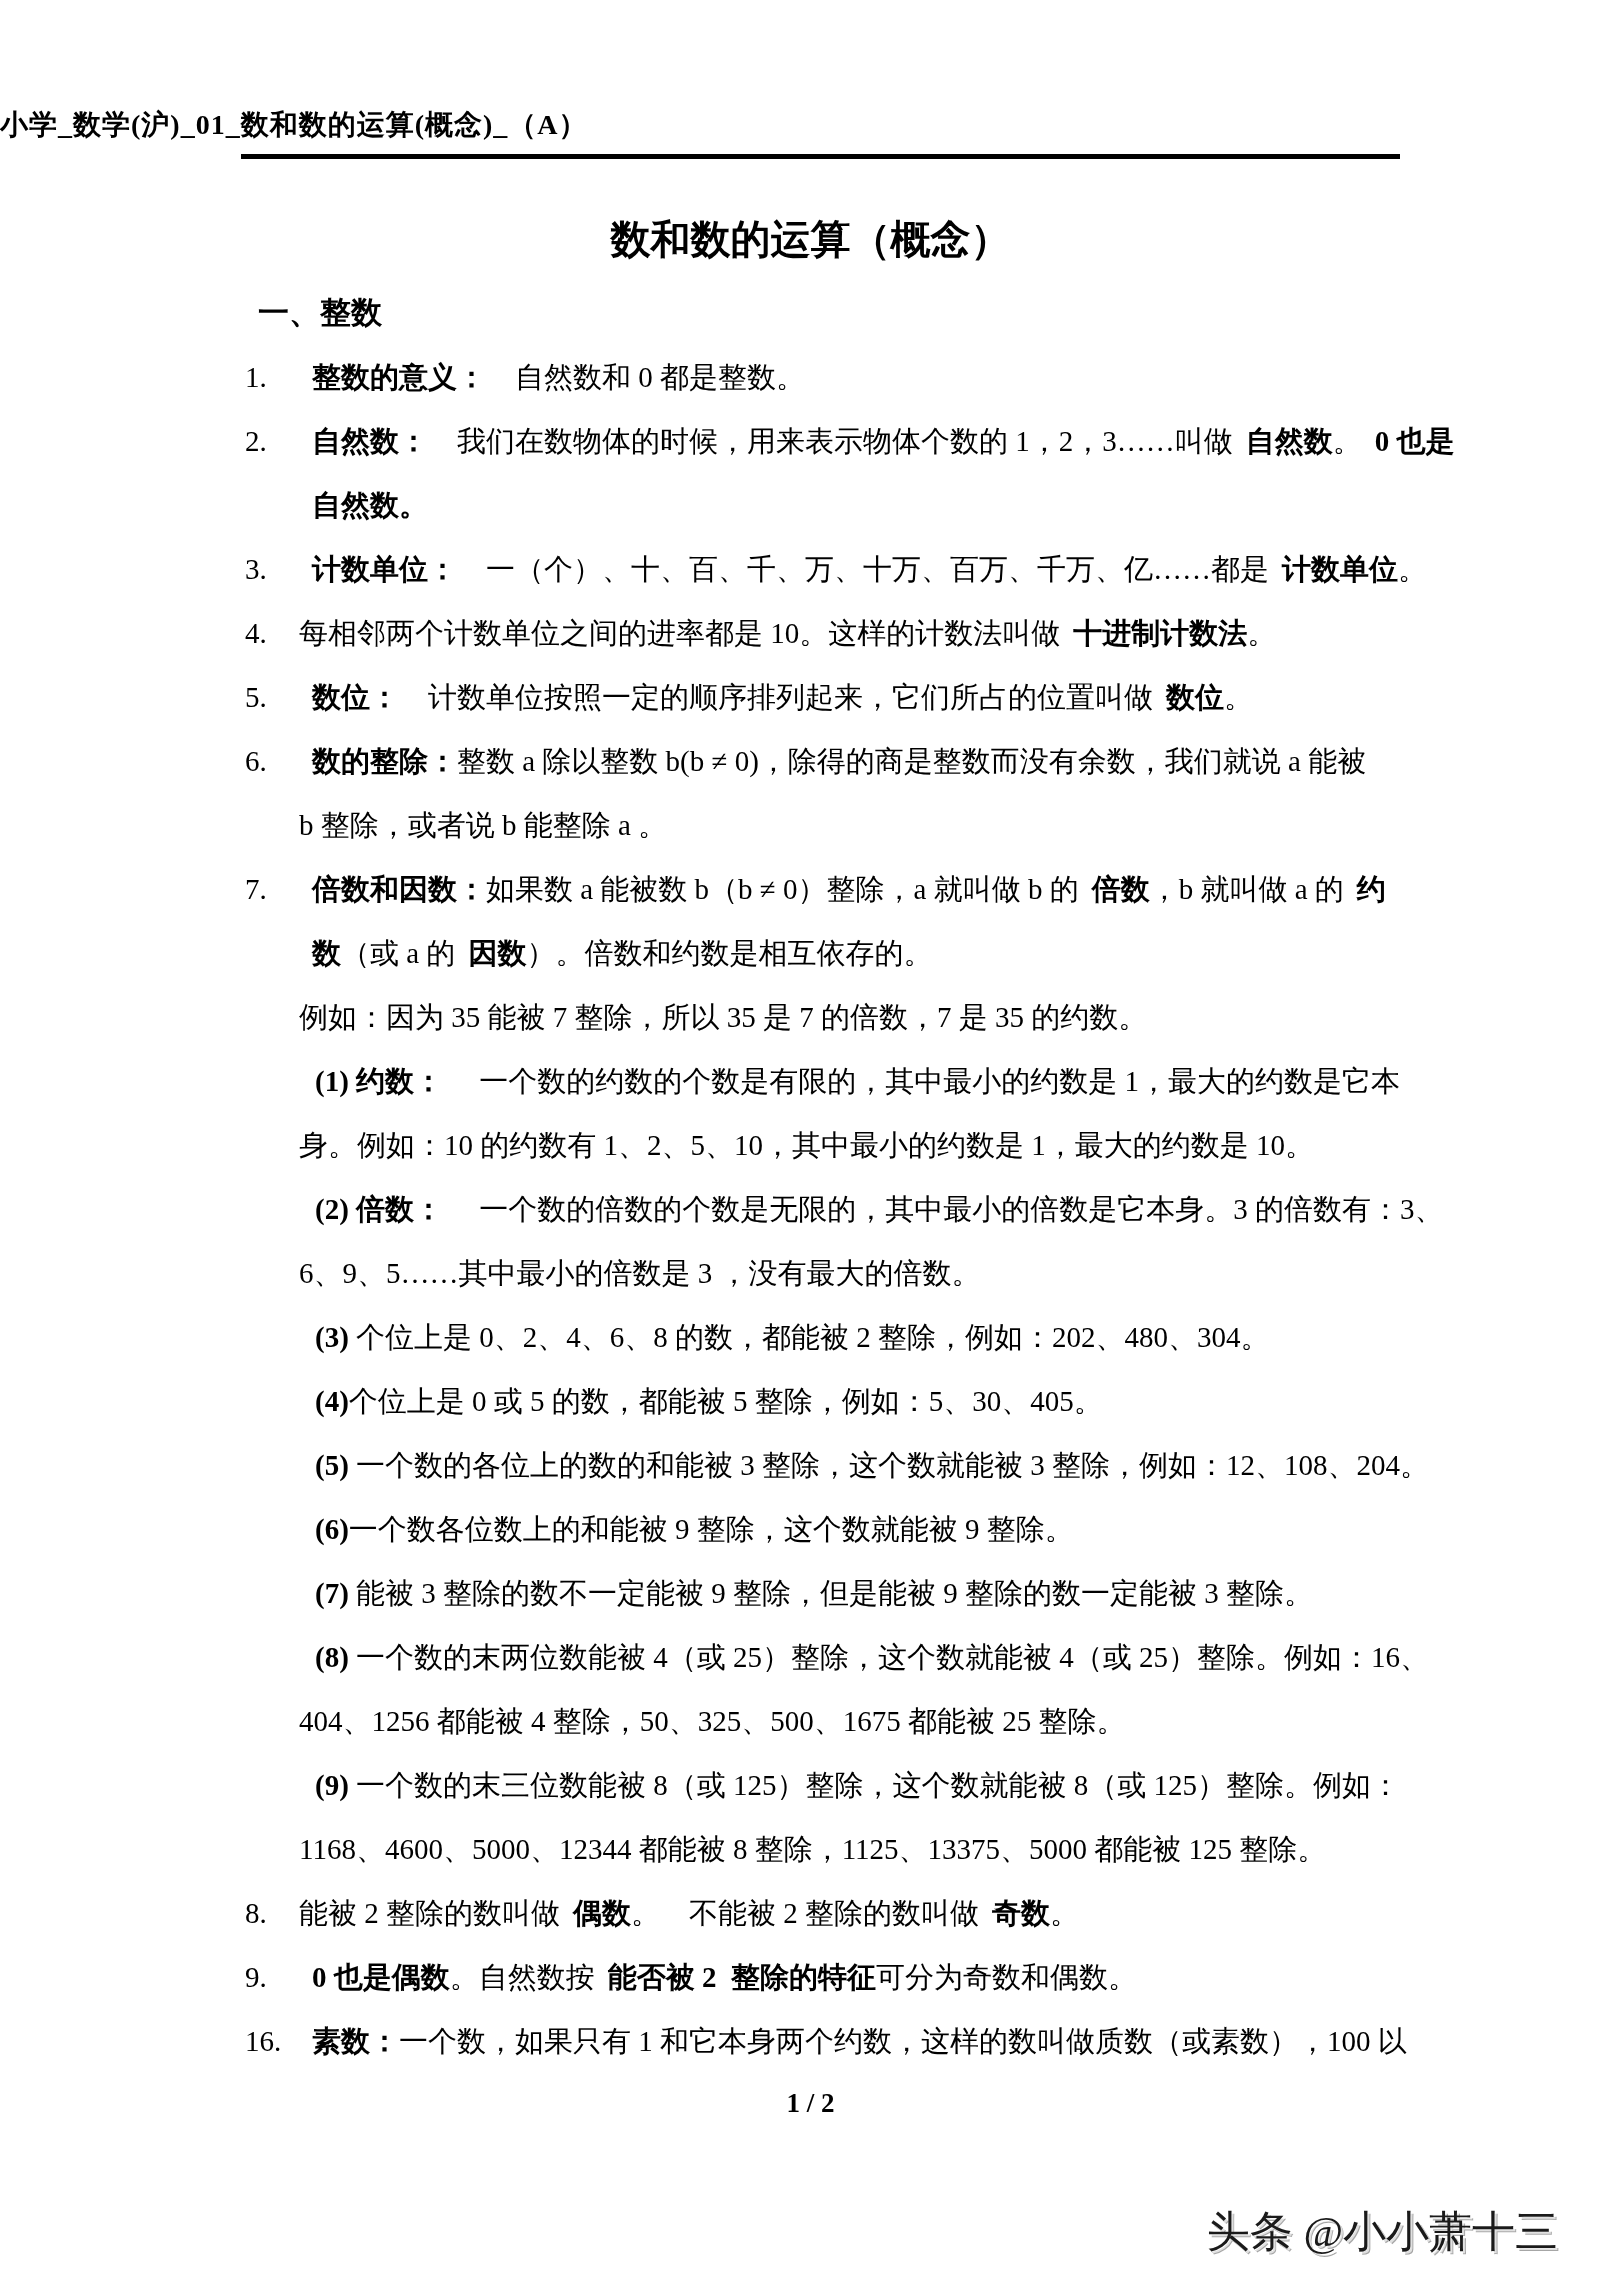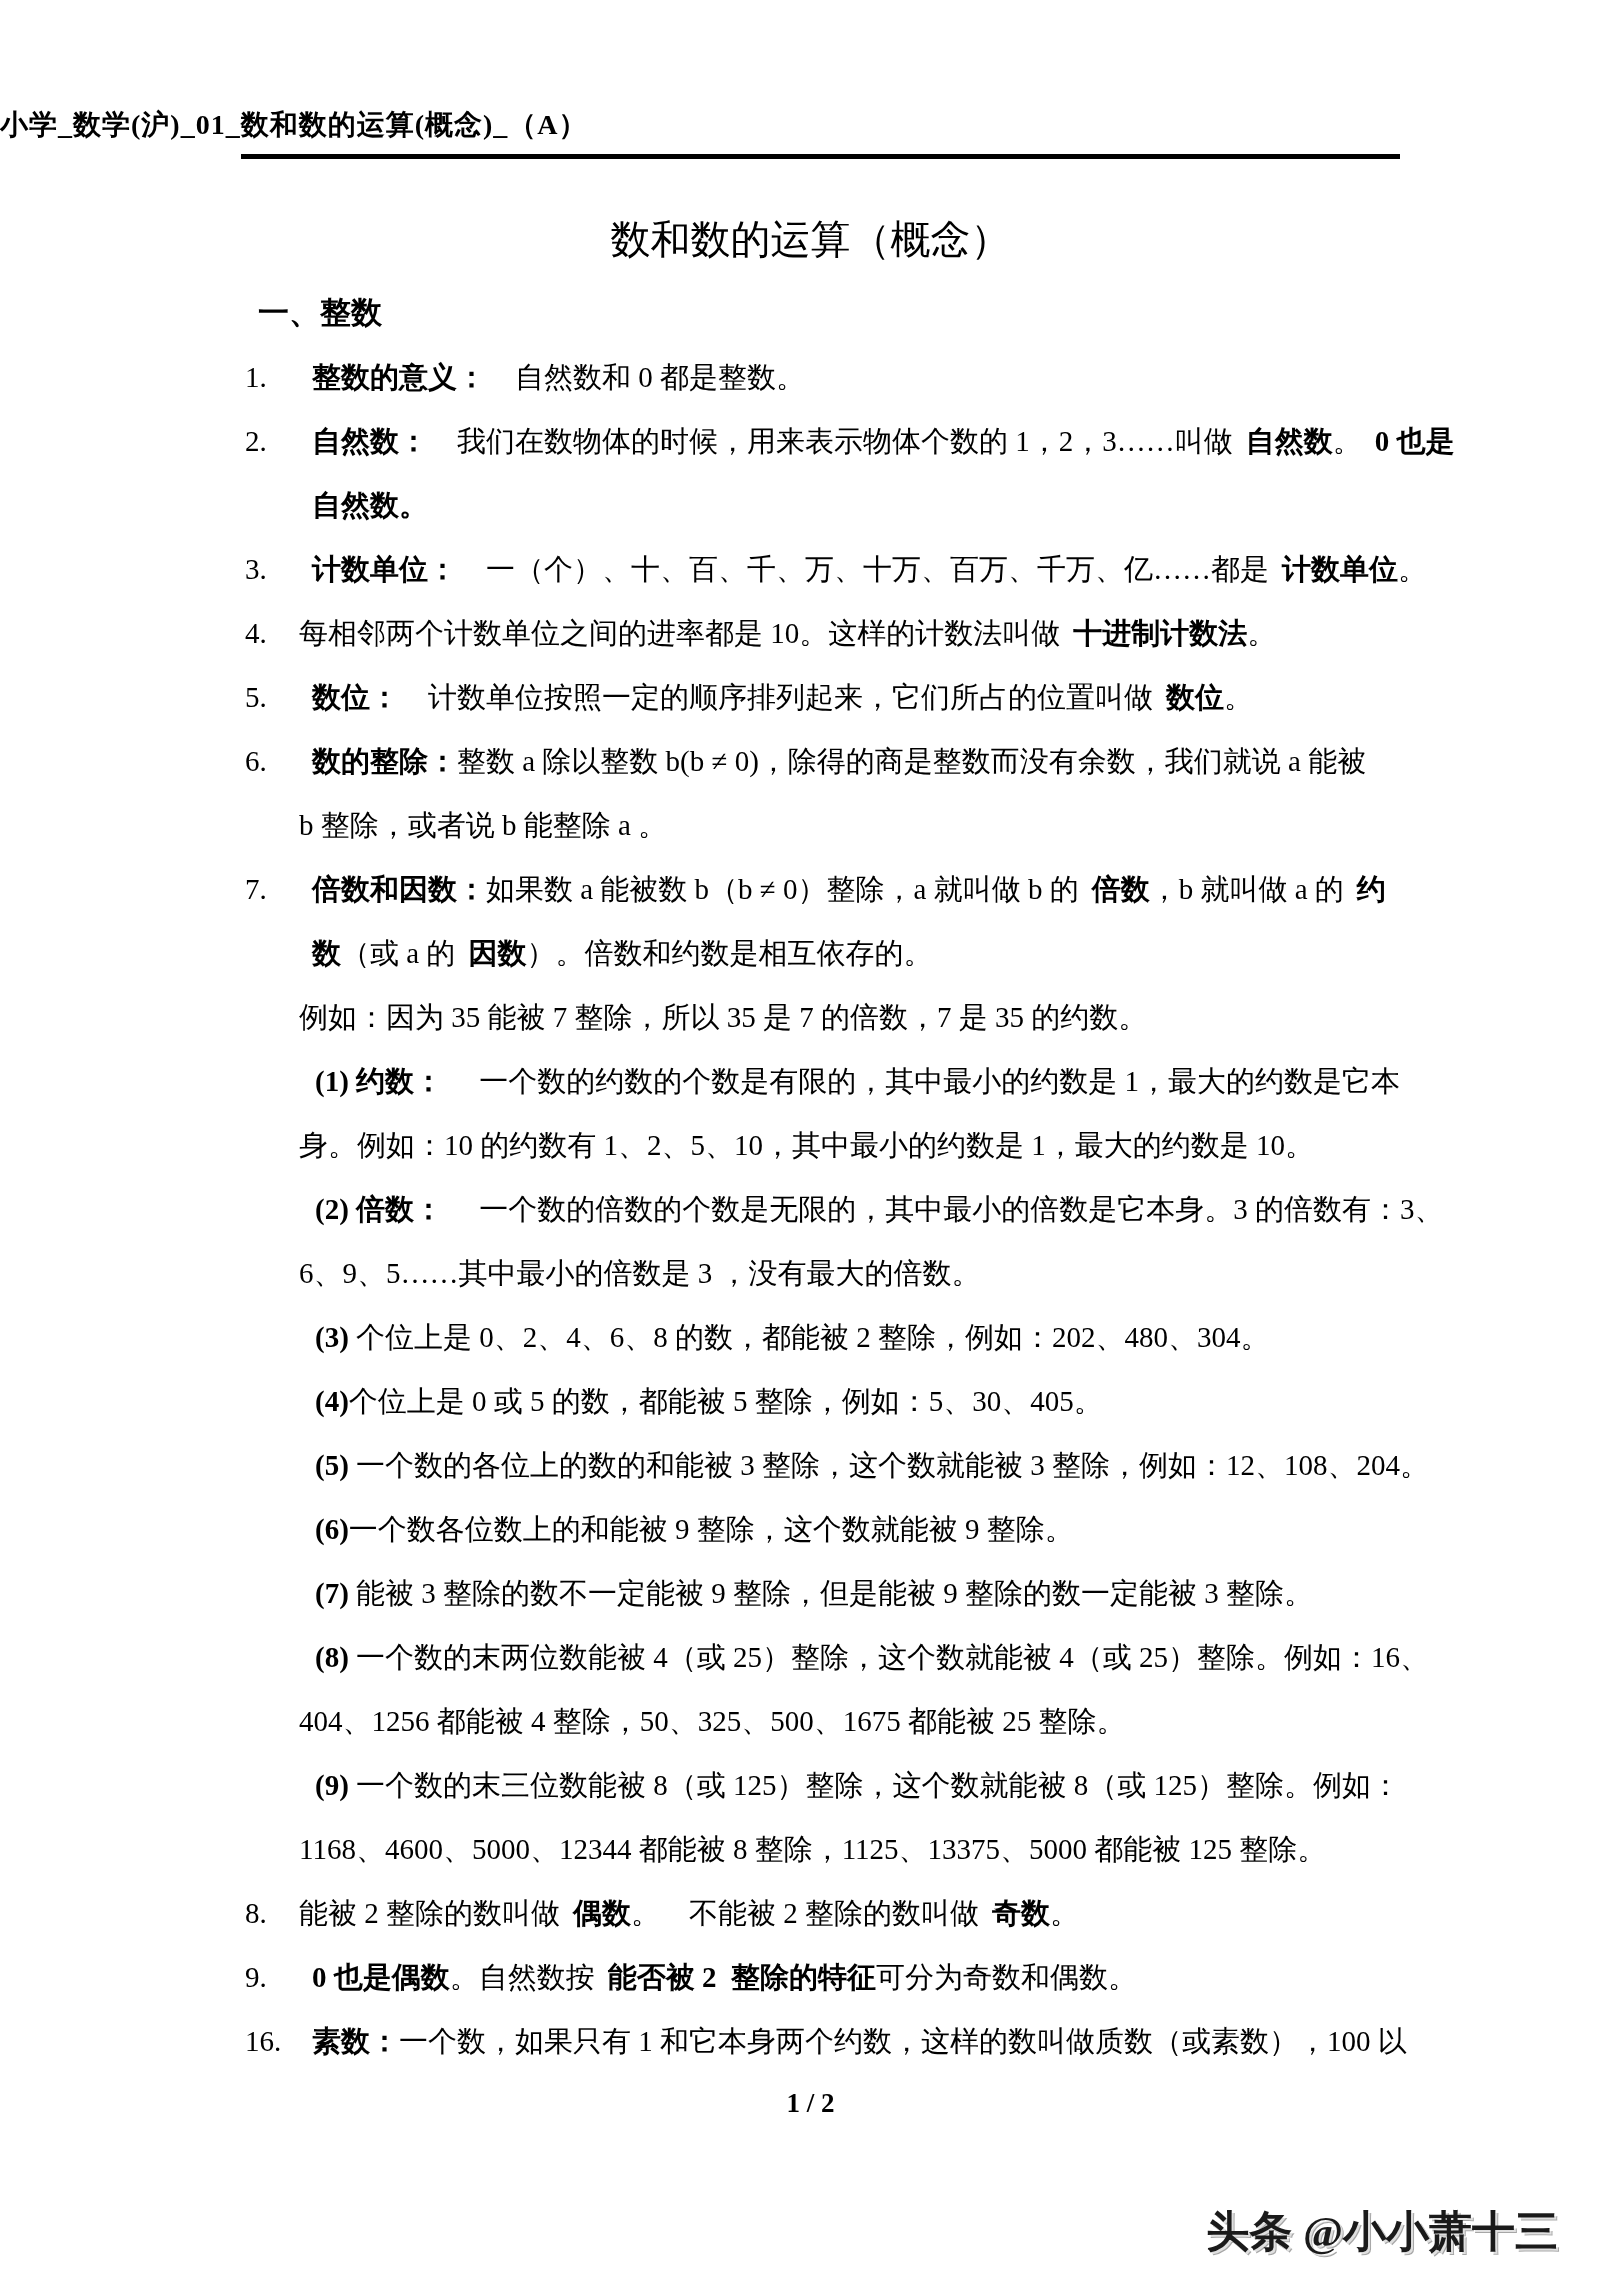--- a/index.html
+++ b/index.html
@@ -34,21 +34,21 @@
     height: 4.9px;
     background: #000000;
   }
   .doc-title {
     position: absolute;
     top: 212px;
     left: 0;
     width: 100%;
     text-align: center;
     font-size: 40px;
-    font-weight: normal;
+    font-weight: bold;
     white-space: pre;
   }
   .content {
     position: absolute;
     top: 281px;
     left: 245px;
     width: 1225px;
   }
   .line {
     position: relative;
@@ -92,21 +92,21 @@
     font-size: 27px;
     font-weight: bold;
     line-height: 47px;
     white-space: pre;
   }
   .watermark {
     position: absolute;
     top: 2203px;
     right: 63px;
     font-size: 43px;
-    font-weight: bold;
+    font-weight: normal;
     color: #1a1a1a;
     text-shadow: 2px 2px 0 rgba(255,255,255,0.65), 2.9px 2.9px 0 rgba(0,0,0,0.35);
     white-space: pre;
     margin-left: 25px;
   }
 </style>
 </head>
 <body>
 
 <div class="header-text">小学_数学(沪)_01_数和数的运算(概念)_（A）</div>

